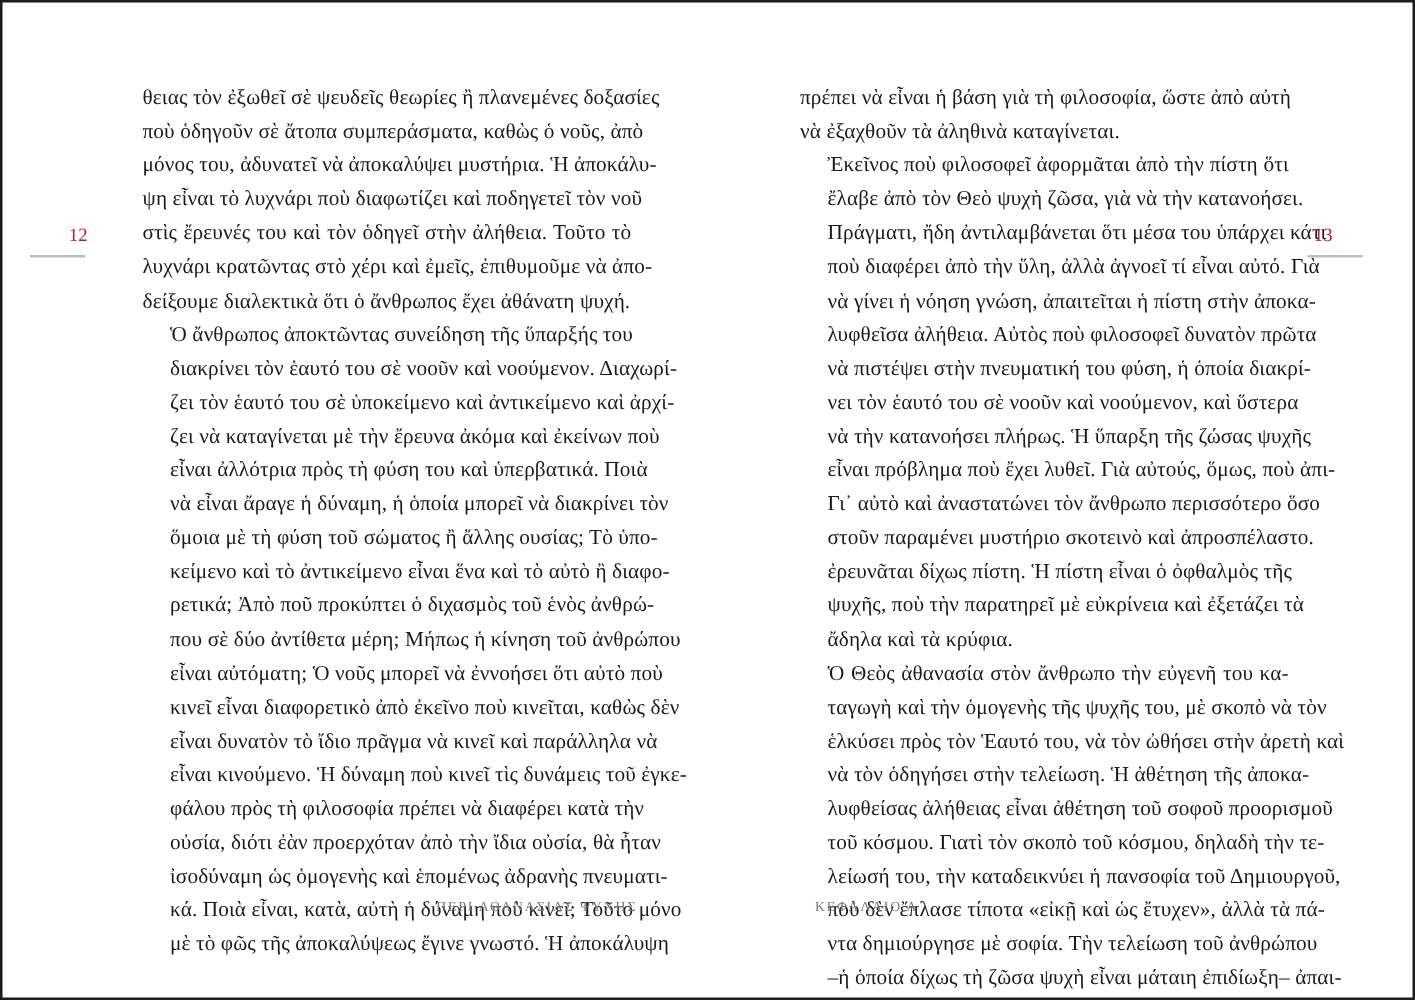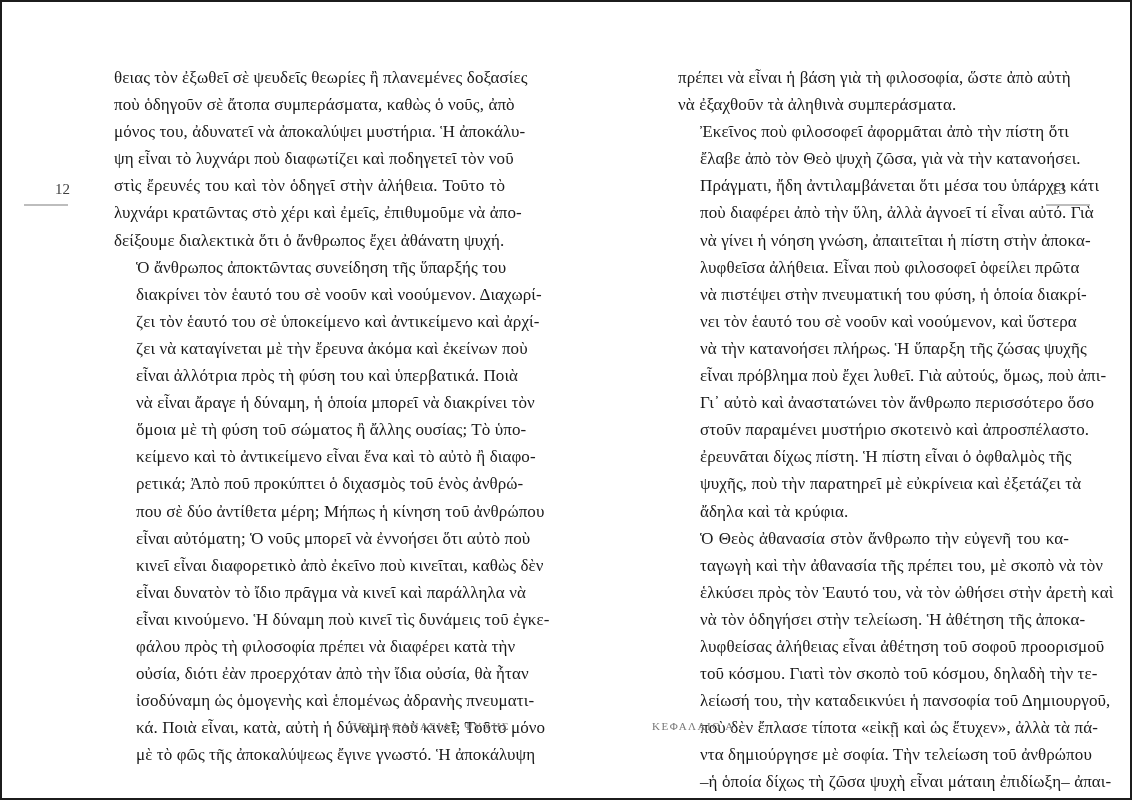--- a/index.html
+++ b/index.html
@@ -22,30 +22,30 @@
     position: absolute;
     top: 62px;
     width: 391px;
     font-size: 17px;
     line-height: 27.1px;
     color: #1a1a1a;
     text-align: justify;
     letter-spacing: 0.1px;
   }
   .page.left .text { left: 112px; }
-  .page.right .text { left: 72px; margin-left: 38px; }
+  .page.right .text { left: 72px; }
   .text p { margin: 0; }
   .text p.indent { text-indent: 22px; }
   .text .line { display: block; text-align: justify; text-align-last: justify; white-space: nowrap; }
   .text .line.last { text-align-last: left; }
   .folio {
     position: absolute;
     top: 179px;
     font-size: 15px;
-    color: #404040;
+    color: #b91c1c;
   }
   .page.left .folio { left: 28px; width: 40px; text-align: right; }
   .page.right .folio { left: 458px; width: 40px; text-align: right; }
   .folio-rule {
     position: absolute;
     top: 202px;
     width: 44px; height: 2px;
     background: #bdbdbd;
   }
   .page.left .folio-rule { left: 22px; }
@@ -100,42 +100,42 @@
       </div>
     <div class="folio">12</div>
     <div class="folio-rule"></div>
     <div class="running-foot">ΠΕΡΙ ΑΘΑΝΑΣΙΑΣ ΨΥΧΗΣ</div>
   </div>
 
   <div class="page right">
     <div class="text" id="right-text">
         <p>
           <span class="line">πρέπει νὰ εἶναι ἡ βάση γιὰ τὴ φιλοσοφία, ὥστε ἀπὸ αὐτὴ</span>
-          <span class="line last">νὰ ἐξαχθοῦν τὰ ἀληθινὰ συμπεράσματα.</span>
+          <span class="line last">νὰ ἐξαχθοῦν τὰ ἀληθινὰ καταγίνεται.</span>
         </p>
         <p class="indent">
           <span class="line">Ἐκεῖνος ποὺ φιλοσοφεῖ ἀφορμᾶται ἀπὸ τὴν πίστη ὅτι</span>
           <span class="line">ἔλαβε ἀπὸ τὸν Θεὸ ψυχὴ ζῶσα, γιὰ νὰ τὴν κατανοήσει.</span>
           <span class="line">Πράγματι, ἤδη ἀντιλαμβάνεται ὅτι μέσα του ὑπάρχει κάτι</span>
           <span class="line">ποὺ διαφέρει ἀπὸ τὴν ὕλη, ἀλλὰ ἀγνοεῖ τί εἶναι αὐτό. Γιὰ</span>
           <span class="line">νὰ γίνει ἡ νόηση γνώση, ἀπαιτεῖται ἡ πίστη στὴν ἀποκα-</span>
-          <span class="line">λυφθεῖσα ἀλήθεια. Εἶναι ποὺ φιλοσοφεῖ ὀφείλει πρῶτα</span>
+          <span class="line">λυφθεῖσα ἀλήθεια. Αὐτὸς ποὺ φιλοσοφεῖ δυνατὸν πρῶτα</span>
           <span class="line">νὰ πιστέψει στὴν πνευματική του φύση, ἡ ὁποία διακρί-</span>
           <span class="line">νει τὸν ἑαυτό του σὲ νοοῦν καὶ νοούμενον, καὶ ὕστερα</span>
           <span class="line">νὰ τὴν κατανοήσει πλήρως. Ἡ ὕπαρξη τῆς ζώσας ψυχῆς</span>
           <span class="line">εἶναι πρόβλημα ποὺ ἔχει λυθεῖ. Γιὰ αὐτούς, ὅμως, ποὺ ἀπι-</span>
           <span class="line">Γι᾽ αὐτὸ καὶ ἀναστατώνει τὸν ἄνθρωπο περισσότερο ὅσο</span>
           <span class="line">στοῦν παραμένει μυστήριο σκοτεινὸ καὶ ἀπροσπέλαστο.</span>
           <span class="line">ἐρευνᾶται δίχως πίστη. Ἡ πίστη εἶναι ὁ ὀφθαλμὸς τῆς</span>
           <span class="line">ψυχῆς, ποὺ τὴν παρατηρεῖ μὲ εὐκρίνεια καὶ ἐξετάζει τὰ</span>
           <span class="line last">ἄδηλα καὶ τὰ κρύφια.</span>
         </p>
         <p class="indent">
           <span class="line">Ὁ Θεὸς ἀθανασία στὸν ἄνθρωπο τὴν εὐγενῆ του κα-</span>
-          <span class="line">ταγωγὴ καὶ τὴν ἀθανασία τῆς πρέπει του, μὲ σκοπὸ νὰ τὸν</span>
+          <span class="line">ταγωγὴ καὶ τὴν ὁμογενὴς τῆς ψυχῆς του, μὲ σκοπὸ νὰ τὸν</span>
           <span class="line">ἑλκύσει πρὸς τὸν Ἑαυτό του, νὰ τὸν ὠθήσει στὴν ἀρετὴ καὶ</span>
           <span class="line">νὰ τὸν ὁδηγήσει στὴν τελείωση. Ἡ ἀθέτηση τῆς ἀποκα-</span>
           <span class="line">λυφθείσας ἀλήθειας εἶναι ἀθέτηση τοῦ σοφοῦ προορισμοῦ</span>
           <span class="line">τοῦ κόσμου. Γιατὶ τὸν σκοπὸ τοῦ κόσμου, δηλαδὴ τὴν τε-</span>
           <span class="line">λείωσή του, τὴν καταδεικνύει ἡ πανσοφία τοῦ Δημιουργοῦ,</span>
           <span class="line">ποὺ δὲν ἔπλασε τίποτα «εἰκῇ καὶ ὡς ἔτυχεν», ἀλλὰ τὰ πά-</span>
           <span class="line">ντα δημιούργησε μὲ σοφία. Τὴν τελείωση τοῦ ἀνθρώπου</span>
           <span class="line">–ἡ ὁποία δίχως τὴ ζῶσα ψυχὴ εἶναι μάταιη ἐπιδίωξη– ἀπαι-</span>
         </p>
       </div>

